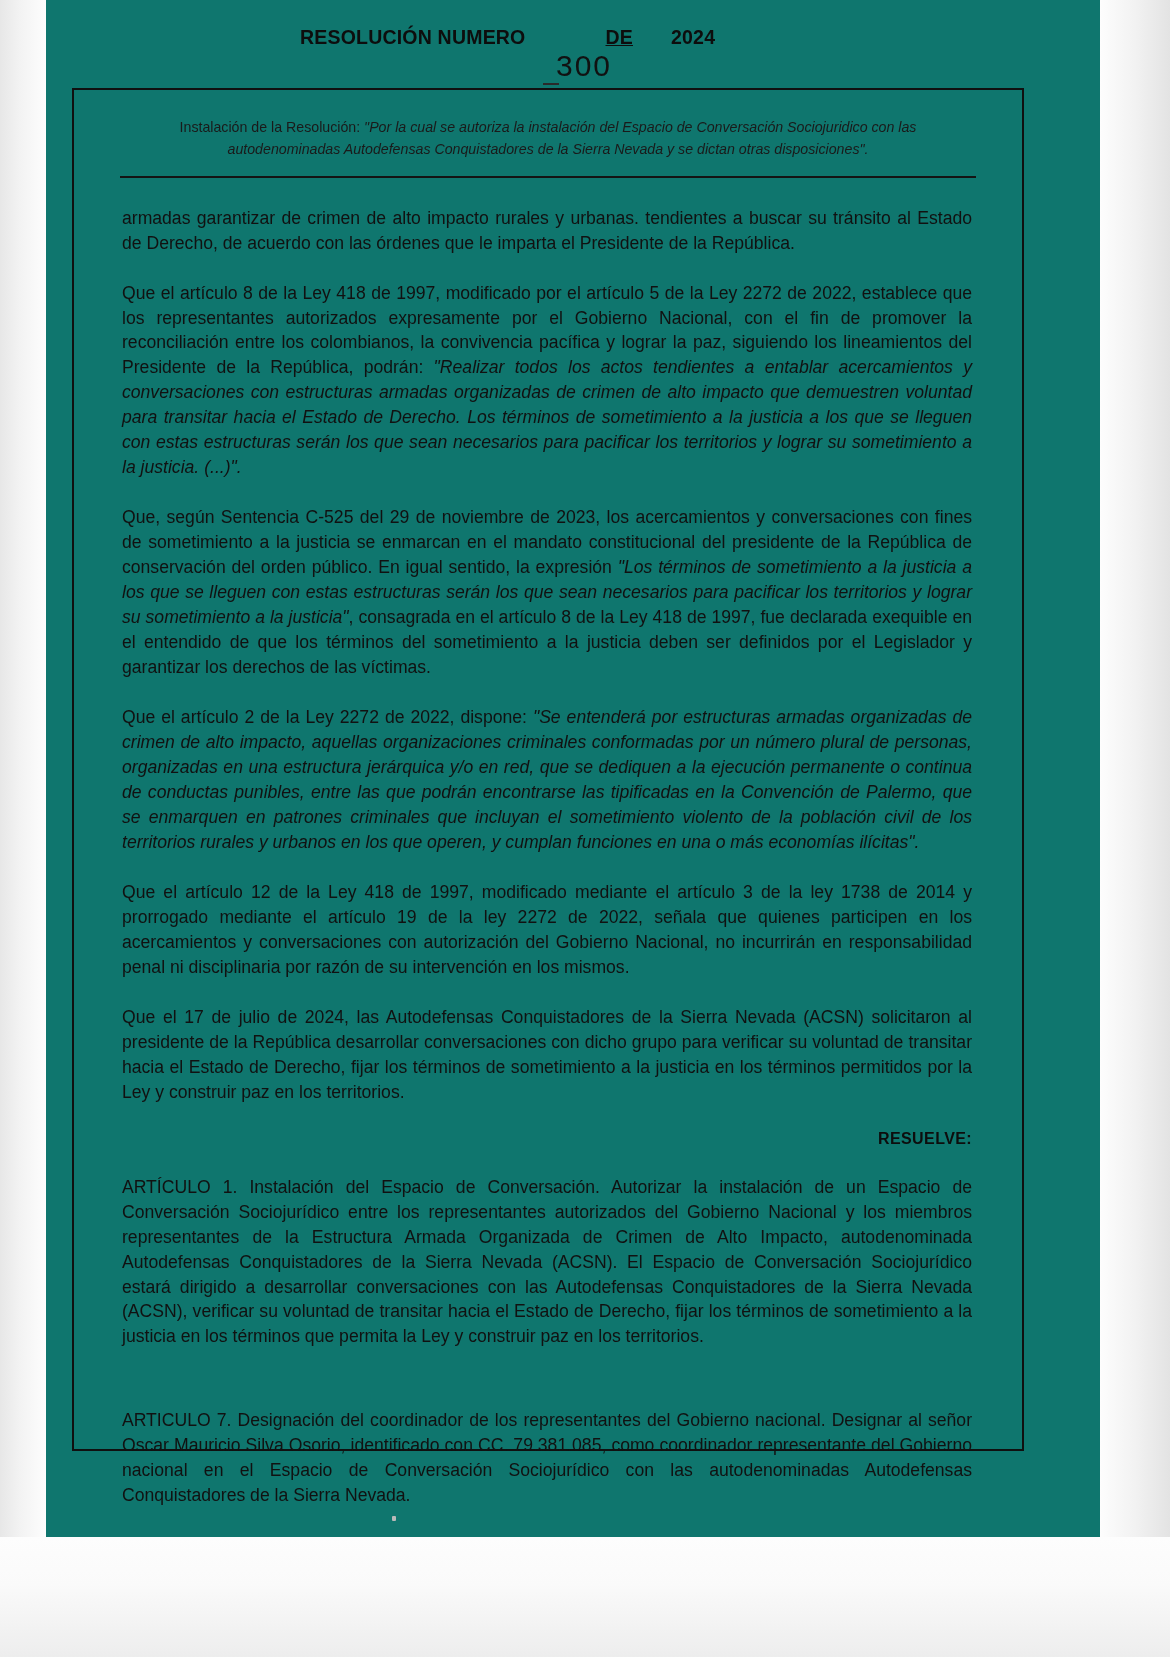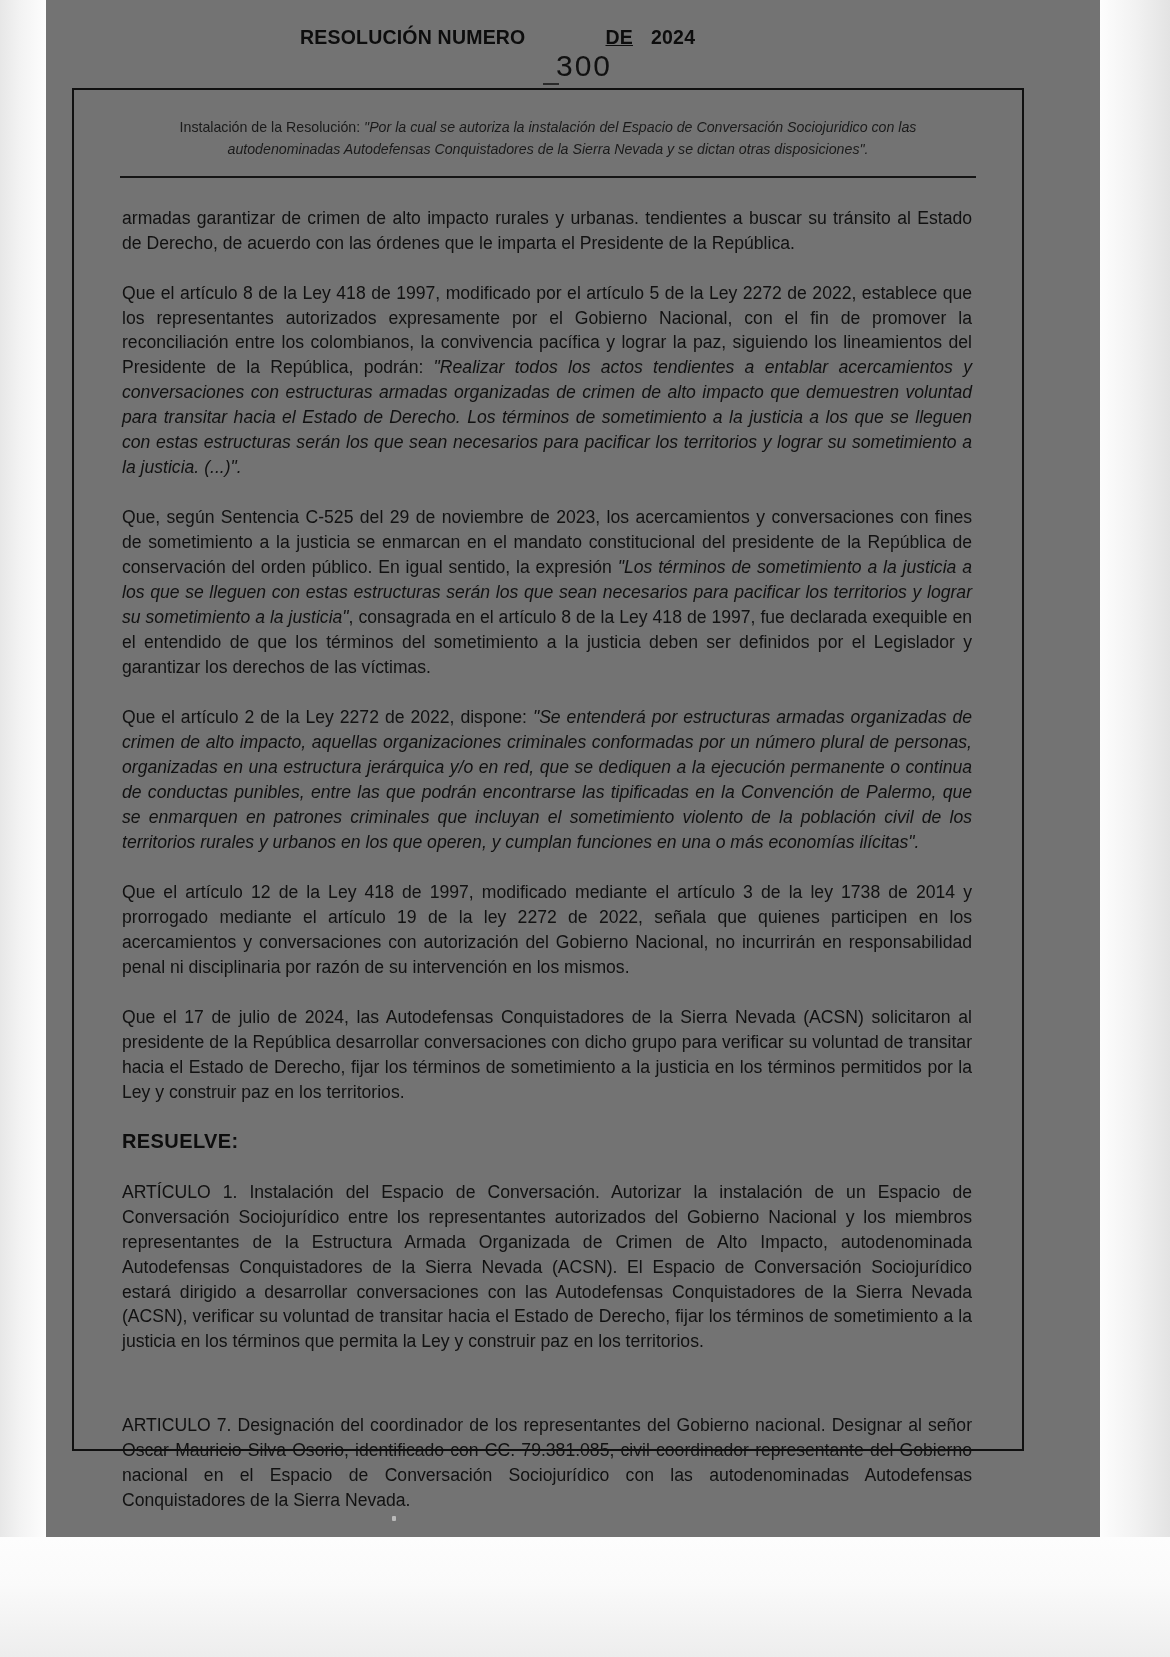--- a/index.html
+++ b/index.html
@@ -13,21 +13,21 @@
     font-family: "Liberation Sans", sans-serif;
     color: #0d0d0d;
     position: relative;
     overflow: hidden;
   }
 
   
   .page {
     position: absolute;
     inset: 0;
-    background: #737373;
+    background: #0f766e;
   }
   .scan-edge-left {
     position: absolute;
     left: 0; top: 0; bottom: 0;
     width: 46px;
     background: linear-gradient(90deg, #e7e7e7 0%, #f3f3f3 45%, #fdfdfd 100%);
     pointer-events: none;
   }
   .scan-edge-right {
     position: absolute;
@@ -57,21 +57,21 @@
     letter-spacing: 0.2px;
   }
   .doc-header .hdr-title {
     margin-left: 300px;
   }
   .doc-header .hdr-de {
     margin-left: 80px;
     text-decoration: underline;
   }
   .doc-header .hdr-year {
-    margin-left: 18px;
+    margin-left: 38px;
   }
 
   .doc-number {
     position: absolute;
     top: 49px;
     left: 556px;
     font-size: 30px;
     font-weight: 400;
     letter-spacing: 2px;
     font-family: "Liberation Sans", sans-serif;
@@ -139,23 +139,23 @@
     margin-bottom: 0;
   }
   p.para i {
     font-style: italic;
   }
   p.para b {
     font-weight: normal;
   }
   .resuelve {
     margin: 0 0 27px 0;
-    text-align: left;
+    text-align: right;
     font-weight: bold;
-    font-size: 20px;
+    font-size: 16px;
     letter-spacing: 0.4px;
   }
   .gap-lg {
     height: 34px;
   }
 
   
   .speck {
     position: absolute;
     left: 392px;
@@ -205,21 +205,21 @@
         <p class="para">Que el artículo 12 de la Ley 418 de 1997, modificado mediante el artículo 3 de la ley 1738 de 2014 y prorrogado mediante el artículo 19 de la ley 2272 de 2022, señala que quienes participen en los acercamientos y conversaciones con autorización del Gobierno Nacional, no incurrirán en responsabilidad penal ni disciplinaria por razón de su intervención en los mismos.</p>
 
         <p class="para">Que el 17 de julio de 2024, las Autodefensas Conquistadores de la Sierra Nevada (ACSN) solicitaron al presidente de la República desarrollar conversaciones con dicho grupo para verificar su voluntad de transitar hacia el Estado de Derecho, fijar los términos de sometimiento a la justicia en los términos permitidos por la Ley y construir paz en los territorios.</p>
 
         <div class="resuelve">RESUELVE:</div>
 
         <p class="para"><b>ARTÍCULO 1. Instalación del Espacio de Conversación</b><span>. Autorizar la instalación de un Espacio de Conversación Sociojurídico entre los representantes autorizados del Gobierno Nacional y los miembros representantes de la Estructura Armada Organizada de Crimen de Alto Impacto, autodenominada Autodefensas Conquistadores de la Sierra Nevada (ACSN). El Espacio de Conversación Sociojurídico estará dirigido a desarrollar conversaciones con las Autodefensas Conquistadores de la Sierra Nevada (ACSN), verificar su voluntad de transitar hacia el Estado de Derecho, fijar los términos de sometimiento a la justicia en los términos que permita la Ley y construir paz en los territorios.</span></p>
 
         <div class="gap-lg"></div>
 
-        <p class="para"><b>ARTICULO 7. Designación del coordinador de los representantes del Gobierno nacional</b><span>. Designar al señor Oscar Mauricio Silva Osorio, identificado con CC. 79.381.085, civil coordinador representante del Gobierno nacional en el Espacio de Conversación Sociojurídico con las autodenominadas Autodefensas Conquistadores de la Sierra Nevada.</span></p>
+        <p class="para"><b>ARTICULO 7. Designación del coordinador de los representantes del Gobierno nacional</b><span>. Designar al señor Oscar Mauricio Silva Osorio, identificado con CC. 79.381.085, como coordinador representante del Gobierno nacional en el Espacio de Conversación Sociojurídico con las autodenominadas Autodefensas Conquistadores de la Sierra Nevada.</span></p>
 
       </div>
     </div>
   </div>
 
   <div class="speck"></div>
 
 </div>
 
 </body></html>

